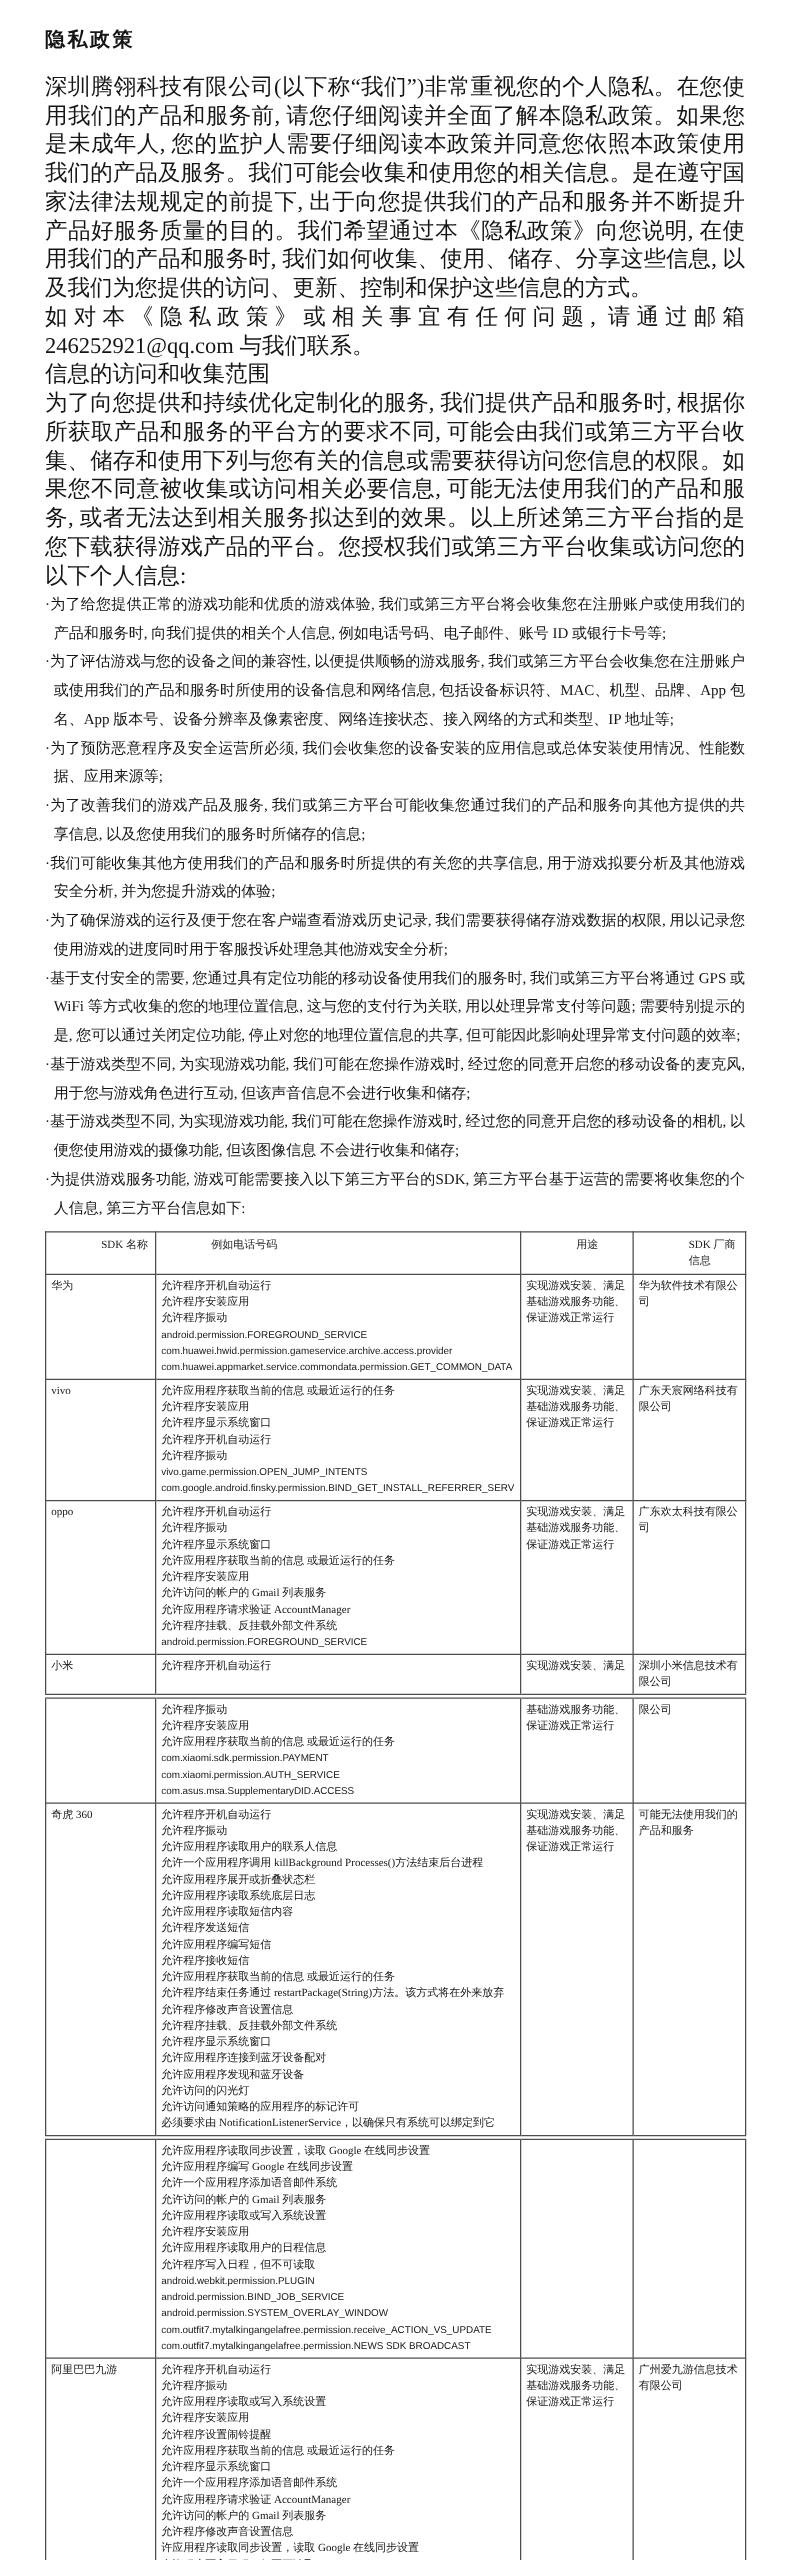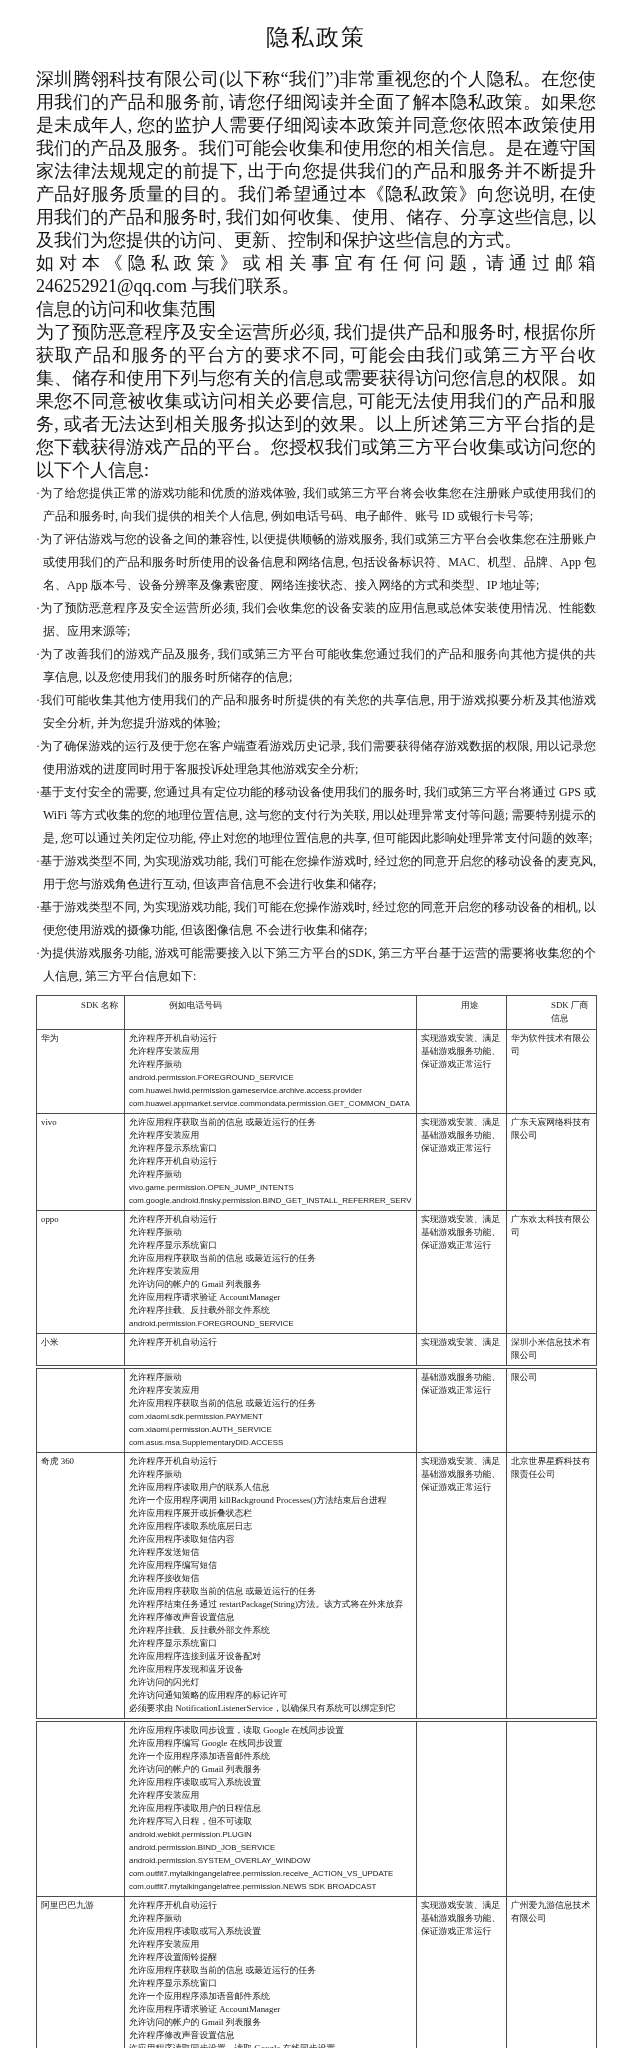--- a/index.html
+++ b/index.html
@@ -5,23 +5,23 @@
   html, body { margin: 0; padding: 0; background: #ffffff; }
   body {
     width: 630px;
     min-height: 2048px;
     font-family: "Liberation Serif", "DejaVu Serif", serif;
     color: #151515;
     overflow: hidden;
   }
   .doc { padding: 16px 34px 40px 36px; }
   .title {
-    font-size: 23px;
-    font-weight: 400;
-    text-align: center;
+    font-size: 16px;
+    font-weight: 700;
+    text-align: left;
     margin: 6px 0 15px 0;
     letter-spacing: 2px;
   }
   .para {
     font-size: 18px;
     line-height: 23px;
     text-align: justify;
     margin: 0;
   }
   .bullet-list { margin: 0; }
@@ -64,21 +64,21 @@
 </style>
 </head>
 <body>
 
 <div class="doc">
   <h1 class="title">隐私政策</h1>
 
   <p class="para">深圳腾翎科技有限公司(以下称“我们”)非常重视您的个人隐私。在您使用我们的产品和服务前, 请您仔细阅读并全面了解本隐私政策。如果您是未成年人, 您的监护人需要仔细阅读本政策并同意您依照本政策使用我们的产品及服务。我们可能会收集和使用您的相关信息。是在遵守国家法律法规规定的前提下, 出于向您提供我们的产品和服务并不断提升产品好服务质量的目的。我们希望通过本《隐私政策》向您说明, 在使用我们的产品和服务时, 我们如何收集、使用、储存、分享这些信息, 以及我们为您提供的访问、更新、控制和保护这些信息的方式。</p>
   <p class="para">如对本《隐私政策》或相关事宜有任何问题, 请通过邮箱 246252921@qq.com 与我们联系。</p>
   <p class="para">信息的访问和收集范围</p>
-  <p class="para">为了预防恶意程序及安全运营所必须, 我们提供产品和服务时, 根据你所获取产品和服务的平台方的要求不同, 可能会由我们或第三方平台收集、储存和使用下列与您有关的信息或需要获得访问您信息的权限。如果您不同意被收集或访问相关必要信息, 可能无法使用我们的产品和服务, 或者无法达到相关服务拟达到的效果。以上所述第三方平台指的是您下载获得游戏产品的平台。您授权我们或第三方平台收集或访问您的以下个人信息:</p>
+  <p class="para">为了向您提供和持续优化定制化的服务, 我们提供产品和服务时, 根据你所获取产品和服务的平台方的要求不同, 可能会由我们或第三方平台收集、储存和使用下列与您有关的信息或需要获得访问您信息的权限。如果您不同意被收集或访问相关必要信息, 可能无法使用我们的产品和服务, 或者无法达到相关服务拟达到的效果。以上所述第三方平台指的是您下载获得游戏产品的平台。您授权我们或第三方平台收集或访问您的以下个人信息:</p>
 
   <div class="bullet-list">
       <div class="bullet">·为了给您提供正常的游戏功能和优质的游戏体验, 我们或第三方平台将会收集您在注册账户或使用我们的产品和服务时, 向我们提供的相关个人信息, 例如电话号码、电子邮件、账号 ID 或银行卡号等;</div>
       <div class="bullet">·为了评估游戏与您的设备之间的兼容性, 以便提供顺畅的游戏服务, 我们或第三方平台会收集您在注册账户或使用我们的产品和服务时所使用的设备信息和网络信息, 包括设备标识符、MAC、机型、品牌、App 包名、App 版本号、设备分辨率及像素密度、网络连接状态、接入网络的方式和类型、IP 地址等;</div>
       <div class="bullet">·为了预防恶意程序及安全运营所必须, 我们会收集您的设备安装的应用信息或总体安装使用情况、性能数据、应用来源等;</div>
       <div class="bullet">·为了改善我们的游戏产品及服务, 我们或第三方平台可能收集您通过我们的产品和服务向其他方提供的共享信息, 以及您使用我们的服务时所储存的信息;</div>
       <div class="bullet">·我们可能收集其他方使用我们的产品和服务时所提供的有关您的共享信息, 用于游戏拟要分析及其他游戏安全分析, 并为您提升游戏的体验;</div>
       <div class="bullet">·为了确保游戏的运行及便于您在客户端查看游戏历史记录, 我们需要获得储存游戏数据的权限, 用以记录您使用游戏的进度同时用于客服投诉处理急其他游戏安全分析;</div>
       <div class="bullet">·基于支付安全的需要, 您通过具有定位功能的移动设备使用我们的服务时, 我们或第三方平台将通过 GPS 或 WiFi 等方式收集的您的地理位置信息, 这与您的支付行为关联, 用以处理异常支付等问题; 需要特别提示的是, 您可以通过关闭定位功能, 停止对您的地理位置信息的共享, 但可能因此影响处理异常支付问题的效率;</div>
       <div class="bullet">·基于游戏类型不同, 为实现游戏功能, 我们可能在您操作游戏时, 经过您的同意开启您的移动设备的麦克风, 用于您与游戏角色进行互动, 但该声音信息不会进行收集和储存;</div>
@@ -184,21 +184,21 @@
             <div class="perm-line">允许程序修改声音设置信息</div>
             <div class="perm-line">允许程序挂载、反挂载外部文件系统</div>
             <div class="perm-line">允许程序显示系统窗口</div>
             <div class="perm-line">允许应用程序连接到蓝牙设备配对</div>
             <div class="perm-line">允许应用程序发现和蓝牙设备</div>
             <div class="perm-line">允许访问的闪光灯</div>
             <div class="perm-line">允许访问通知策略的应用程序的标记许可</div>
             <div class="perm-line">必须要求由 NotificationListenerService，以确保只有系统可以绑定到它</div>
           </td>
           <td>实现游戏安装、满足基础游戏服务功能、保证游戏正常运行</td>
-          <td>北京世界星辉科技有限责任公司</td>
+          <td>可能无法使用我们的产品和服务</td>
         </tr>
         <tr class="page-break">
           <td></td>
           <td>
             <div class="perm-line">允许应用程序读取同步设置，读取 Google 在线同步设置</div>
             <div class="perm-line">允许应用程序编写 Google 在线同步设置</div>
             <div class="perm-line">允许一个应用程序添加语音邮件系统</div>
             <div class="perm-line">允许访问的帐户的 Gmail 列表服务</div>
             <div class="perm-line">允许应用程序读取或写入系统设置</div>
             <div class="perm-line">允许程序安装应用</div>

